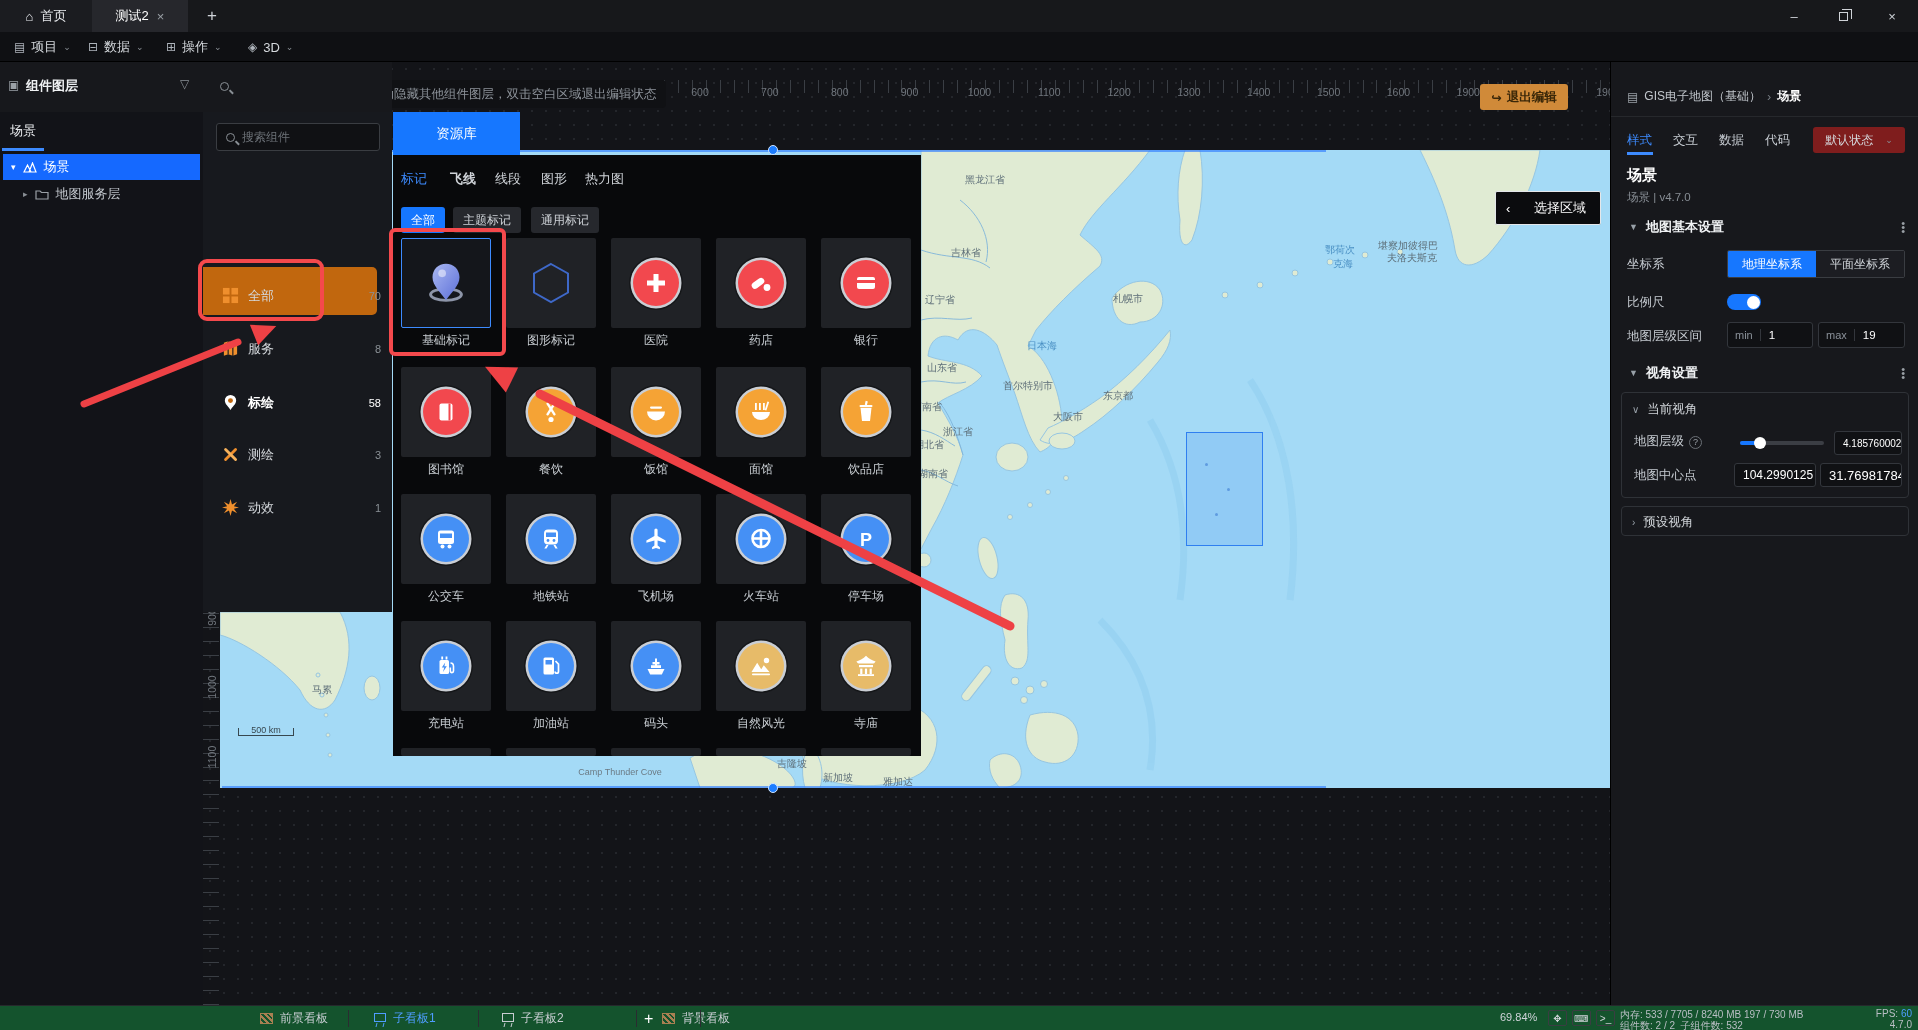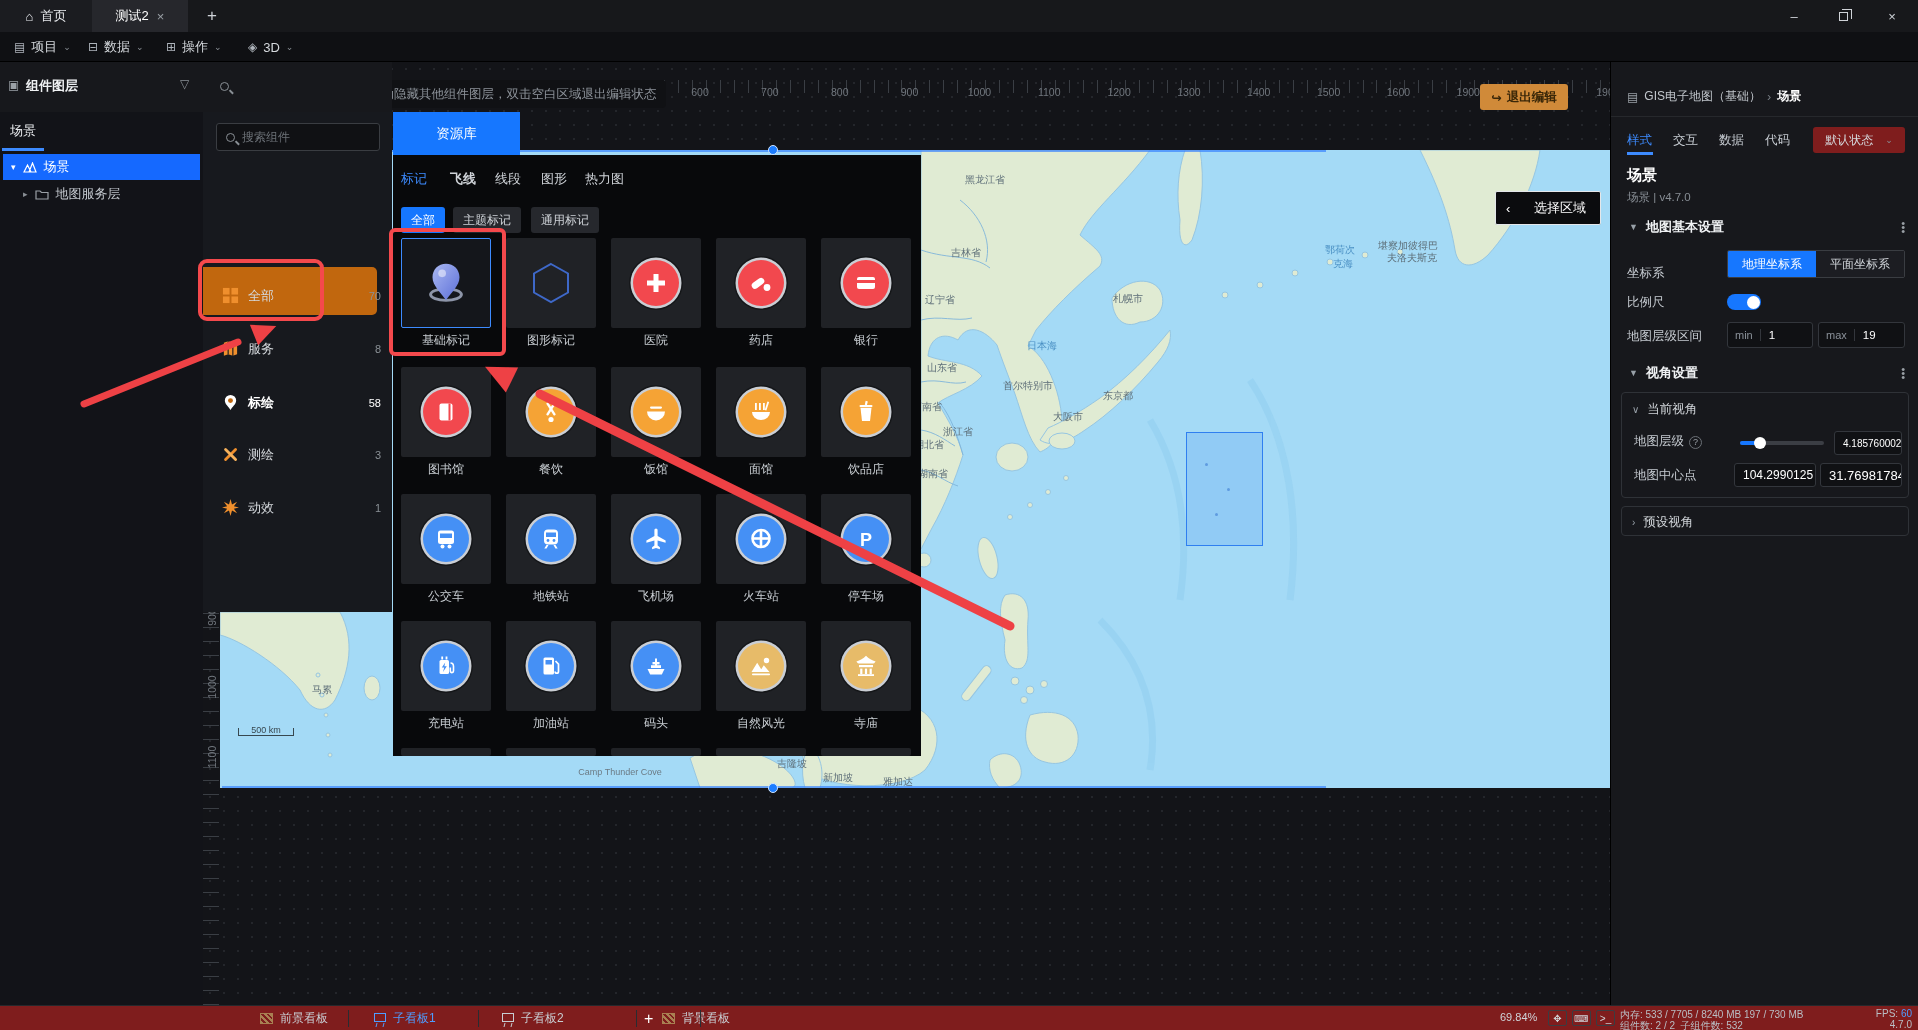--- a/index.html
+++ b/index.html
@@ -131,21 +131,21 @@
   .mini-input .tag { color:#8a9199; font-size:11px; padding:0 7px; border-right:1px solid #33363c; }
   .mini-input .val { color:#fff; padding:0 8px; white-space:nowrap; overflow:hidden; }
   .sub-box { position:absolute; left:10px; width:288px; border:1px solid #2f3237; border-radius:4px; }
   .slider-track { position:absolute; left:118px; width:84px; height:4px; background:#3b3e44; border-radius:2px; }
   .slider-fill { width:20px; height:4px; background:#1677ff; border-radius:2px; }
   .slider-knob { position:absolute; left:14px; top:-4px; width:12px; height:12px; border-radius:50%; background:#fff; }
   .help-circ { display:inline-flex; width:13px; height:13px; border:1px solid #6b7076; border-radius:50%;
     color:#9aa0a6; font-size:9px; align-items:center; justify-content:center; margin-left:5px; }
 
   
-  #bottombar { left:0; top:1005px; width:1918px; height:25px; background:#7f1d1d; border-top:1px solid #26282c;
+  #bottombar { left:0; top:1005px; width:1918px; height:25px; background:#14532d; border-top:1px solid #26282c;
     z-index:25; }
   .board { position:absolute; top:0; height:25px; display:flex; align-items:center; gap:7px;
     color:#c8cdd2; font-size:12px; }
   .board.active { color:#4f9dff; }
   .bsep { position:absolute; top:4px; width:1px; height:17px; background:#2a2c31; }
   .hatch-ico { width:13px; height:11px; border:1px solid #a98052;
     background:repeating-linear-gradient(45deg,#a98052 0 2px,transparent 2px 4px); }
   .easel-ico { width:12px; height:9px; border:1.5px solid currentColor; position:relative; margin-top:-3px; }
   .easel-ico::after { content:""; position:absolute; left:1px; right:1px; top:9px; height:4px;
     border-left:1.5px solid currentColor; border-right:1.5px solid currentColor; transform:skewX(-14deg); }
@@ -675,21 +675,21 @@
   </div>
   <div class="abs" style="left:16px;top:104px;font-size:15px;font-weight:bold;color:#fff">场景</div>
   <div class="abs" style="left:16px;top:128px;font-size:11.5px;color:#878d94">场景 | v4.7.0</div>
 
   <div class="sec-row" style="top:150px">
     <span class="sec-caret">▼</span>
     <span class="sec-title">地图基本设置</span>
     <span class="kebab">•<br>•<br>•</span>
   </div>
 
-  <div class="fld-label" style="top:203px">坐标系</div>
+  <div class="fld-label" style="top:194px">坐标系</div>
   <div class="seg" style="top:188px">
     <div class="on">地理坐标系</div>
     <div>平面坐标系</div>
   </div>
 
   <div class="fld-label" style="top:232px">比例尺</div>
   <div class="toggle" style="top:232px"></div>
 
   <div class="fld-label" style="top:266px">地图层级区间</div>
   <div class="mini-input" style="left:116px;top:260px;width:86px">

